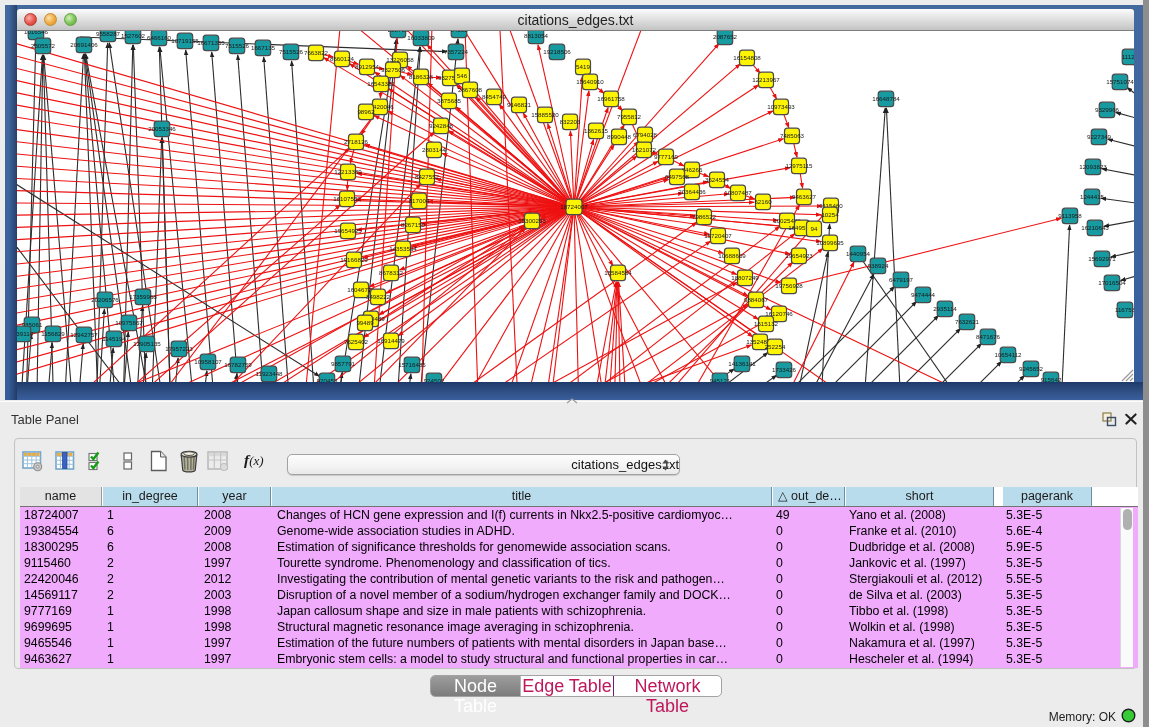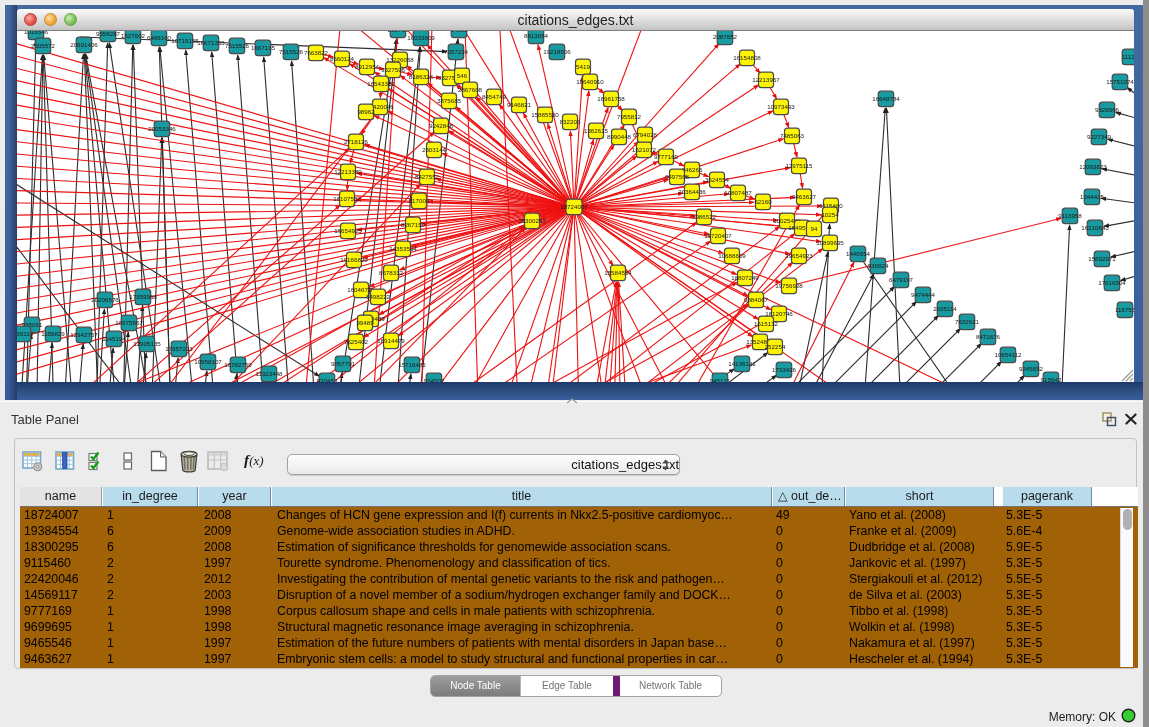--- a/index.html
+++ b/index.html
@@ -16,41 +16,41 @@
 #titlebar .t { position:absolute; width:100%; text-align:center; top:3px; font-size:14px; color:#222; }
 .tl { position:absolute; top:4px; width:13px; height:13px; border-radius:50%; }
 #canvas { position:absolute; left:12px; top:26px; width:1117px; height:351px; background:#fff; overflow:hidden; }
 #bblue { position:absolute; left:12px; top:377px; width:1128px; height:18px;
   background:linear-gradient(180deg,#1d3a69 0%,#2c4b7d 40%,#3a5f9e 100%); }
 
 #tsec { position:absolute; left:0; top:401px; width:1149px; height:326px; background:#ececec; border-top:1px solid #fdfdfd; }
 #tpanel-title { position:absolute; left:11px; top:10px; font-size:13px; color:#333; }
 #container { position:absolute; left:14px; top:36px; width:1123px; height:231px;
   border:1px solid #c2c2c2; border-radius:4px; background:#ececec; }
-#tablewrap { position:absolute; left:5px; top:48px; width:1118px; height:181px; background:#a16207; }
+#tablewrap { position:absolute; left:5px; top:48px; width:1118px; height:181px; background:#f0abfc; }
 .hcell { position:absolute; top:0px; height:19px; background:#b9dcec; border-right:1px solid #6b8fa3;
   font-size:12.5px; color:#1b1b1b; text-align:center; line-height:19px; }
 #hdr { position:absolute; left:0; top:0; width:1118px; height:20px; border-bottom:1px solid #737373; background:#fff; }
 .row { position:absolute; left:0; width:1118px; height:16px; font-size:12.3px; color:#000; }
 .row span { position:absolute; top:1px; white-space:nowrap; overflow:hidden; }
 #vsb { position:absolute; left:1100px; top:21px; width:13px; height:159px; background:#fafafa; border-left:1px solid #d8d8d8; }
 #vsb .thumb { position:absolute; left:1.5px; top:1px; width:9px; height:21px; background:#b0b0b0; border-radius:5px; }
 
 #toolbar { position:absolute; left:0; top:12px; width:1123px; height:40px;text-align:right; }
 .combo { position:absolute; left:272px; top:3px; width:393px; height:21px;
   background:linear-gradient(180deg,#fdfdfd,#f3f3f3 60%,#e9e9e9);
   border:1px solid #a2a2a2; border-radius:5px; font-size:13px; color:#111; line-height:19px; padding-left:11px;
   box-shadow:0 1px 1px rgba(0,0,0,0.15); }
 
 #tabs { position:absolute; left:430px; top:273px; width:292px; height:22px;
-  border:1px solid #a2a2a2; border-radius:5px; background:#fff; font-size:10px;padding-left:23px; }
-.seg { position:absolute; top:0; height:20px; line-height:20px; text-align:center; color:#737373; }
+  border:1px solid #a2a2a2; border-radius:5px; background:#fff; font-size:18px;padding-left:23px; }
+.seg { position:absolute; top:0; height:20px; line-height:20px; text-align:center; color:#be185d; }
 #seg1 { left:0; width:89px; background:linear-gradient(180deg,#9d9d9d,#7c7c7c); color:#fff; border-radius:4px 0 0 4px; }
 #seg2 { left:89px; width:93px; border-left:1px solid #b5b5b5; }
-#seg3 { left:182px; width:108px; border-left:7px solid #701a75; }
+#seg3 { left:182px; width:108px; border-left:1px solid #701a75; }
 #memband { position:absolute; left:0; top:300px; width:1149px; height:26px; }
 #redge { position:absolute; left:1143px; top:0; width:6px; height:727px; background:#8e8e8e; }
 .icon { position:absolute; top:0px; }
 </style></head>
 <body>
 <div id="gsec">
   <div id="frame">
     <div class="innershadow"></div>
     <div id="titlebar">
       <div class="t">citations_edges.txt</div>
@@ -695,21 +695,21 @@
 <span style="left:756px">49</span>
           <span style="left:829px">Yano et al. (2008)</span>
 <span style="left:986px">5.3E-5</span>
         </div>
         <div class="row" style="top:36px">
 <span style="left:4px">19384554</span>
           <span style="left:87px">6</span>
 <span style="left:184px">2009</span>
           <span style="left:257px;width:492px">Genome-wide association studies in ADHD.</span>
 <span style="left:756px">0</span>
-          <span style="left:829px">Franke et al. (2009)</span>
+          <span style="left:829px">Franke et al. (2010)</span>
 <span style="left:986px">5.6E-4</span>
         </div>
         <div class="row" style="top:52px">
 <span style="left:4px">18300295</span>
           <span style="left:87px">6</span>
 <span style="left:184px">2008</span>
           <span style="left:257px;width:492px">Estimation of significance thresholds for genomewide association scans.</span>
 <span style="left:756px">0</span>
           <span style="left:829px">Dudbridge et al. (2008)</span>
 <span style="left:986px">5.9E-5</span>
@@ -738,21 +738,21 @@
 <span style="left:184px">2003</span>
           <span style="left:257px;width:492px">Disruption of a novel member of a sodium/hydrogen exchanger family and DOCK…</span>
 <span style="left:756px">0</span>
           <span style="left:829px">de Silva et al. (2003)</span>
 <span style="left:986px">5.3E-5</span>
         </div>
         <div class="row" style="top:116px">
 <span style="left:4px">9777169</span>
           <span style="left:87px">1</span>
 <span style="left:184px">1998</span>
-          <span style="left:257px;width:492px">Corpus callosum shape and cells in male patients with schizophrenia.</span>
+          <span style="left:257px;width:492px">Japan callosum shape and size in male patients with schizophrenia.</span>
 <span style="left:756px">0</span>
           <span style="left:829px">Tibbo et al. (1998)</span>
 <span style="left:986px">5.3E-5</span>
         </div>
         <div class="row" style="top:132px">
 <span style="left:4px">9699695</span>
           <span style="left:87px">1</span>
 <span style="left:184px">1998</span>
           <span style="left:257px;width:492px">Structural magnetic resonance image averaging in schizophrenia.</span>
 <span style="left:756px">0</span>

